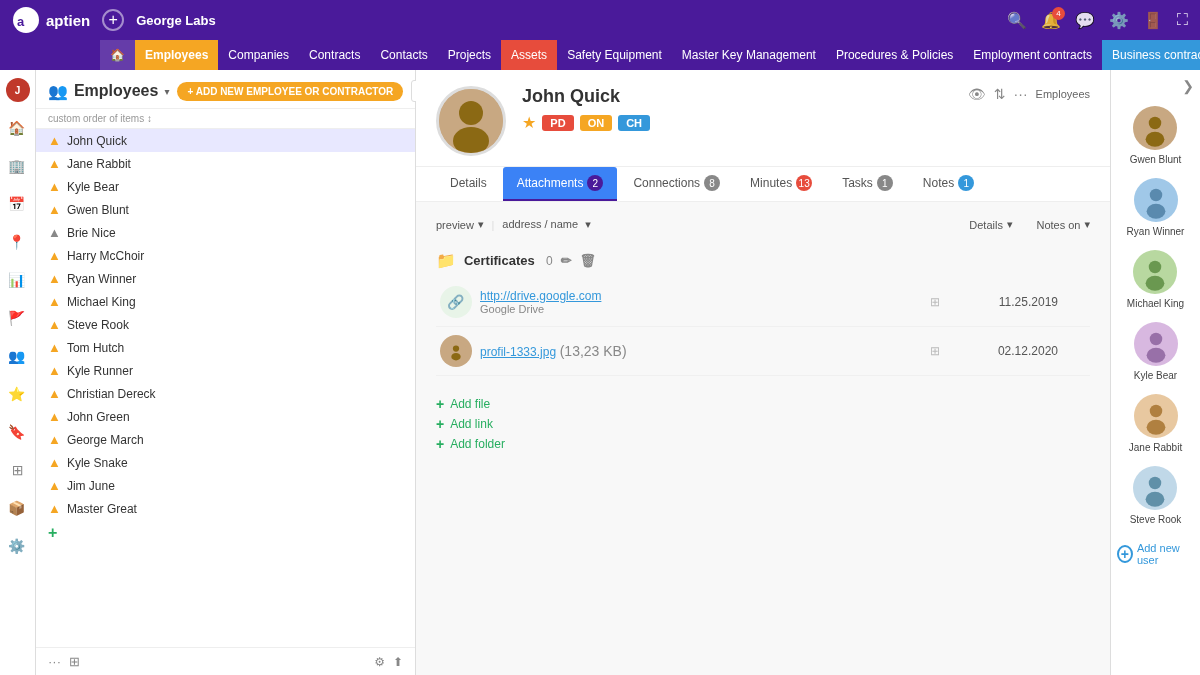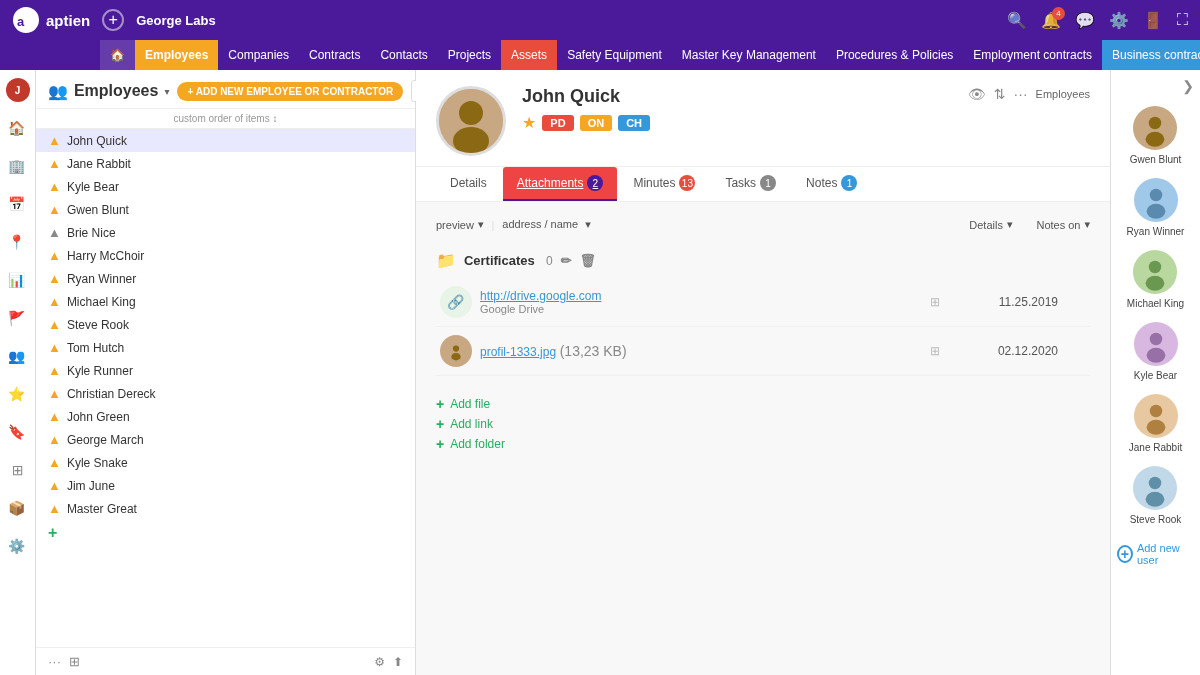--- a/index.html
+++ b/index.html
@@ -199,21 +199,21 @@
       font-size: 12px;
       outline: none;
     }
     .filter-icons {
       display: flex;
       gap: 4px;
       color: #888;
       font-size: 14px;
     }
     .custom-order {
-      text-align: center;
+      text-align: left;
       padding: 4px 12px;
       font-size: 10px;
       color: #999;
       border-bottom: 1px solid #eee;
     }
     .employee-list {
       flex: 1;
       overflow-y: auto;
     }
     .emp-item {
@@ -331,24 +331,23 @@
       cursor: pointer;
       color: #555;
       border-bottom: 2px solid transparent;
       display: flex;
       align-items: center;
       gap: 4px;
     }
     .detail-tab.active {
       border-bottom: 2px solid #4a1a9a;
       color: #4a1a9a;
-      background: #ef4444;
+      background: #3b82f6;
       color: white;
       border-radius: 3px 3px 0 0;
-      text-decoration: underline;
     }
     .tab-count {
       background: #888;
       color: white;
       border-radius: 50%;
       width: 16px;
       height: 16px;
       font-size: 10px;
       display: flex;
       align-items: center;
@@ -707,20 +706,24 @@
 
     <div class="detail-tabs">
       <div class="detail-tab">
         <span>Details</span>
       </div>
       <div class="detail-tab active">
         <span>Attachments</span>
         <span class="tab-count purple">2</span>
       </div>
       <div class="detail-tab">
+        <span>Connections</span>
+        <span class="tab-count">8</span>
+      </div>
+      <div class="detail-tab">
         <span>Minutes</span>
         <span class="tab-count red">13</span>
       </div>
       <div class="detail-tab">
         <span>Tasks</span>
         <span class="tab-count">1</span>
       </div>
       <div class="detail-tab">
         <span>Notes</span>
         <span class="tab-count blue">1</span>

